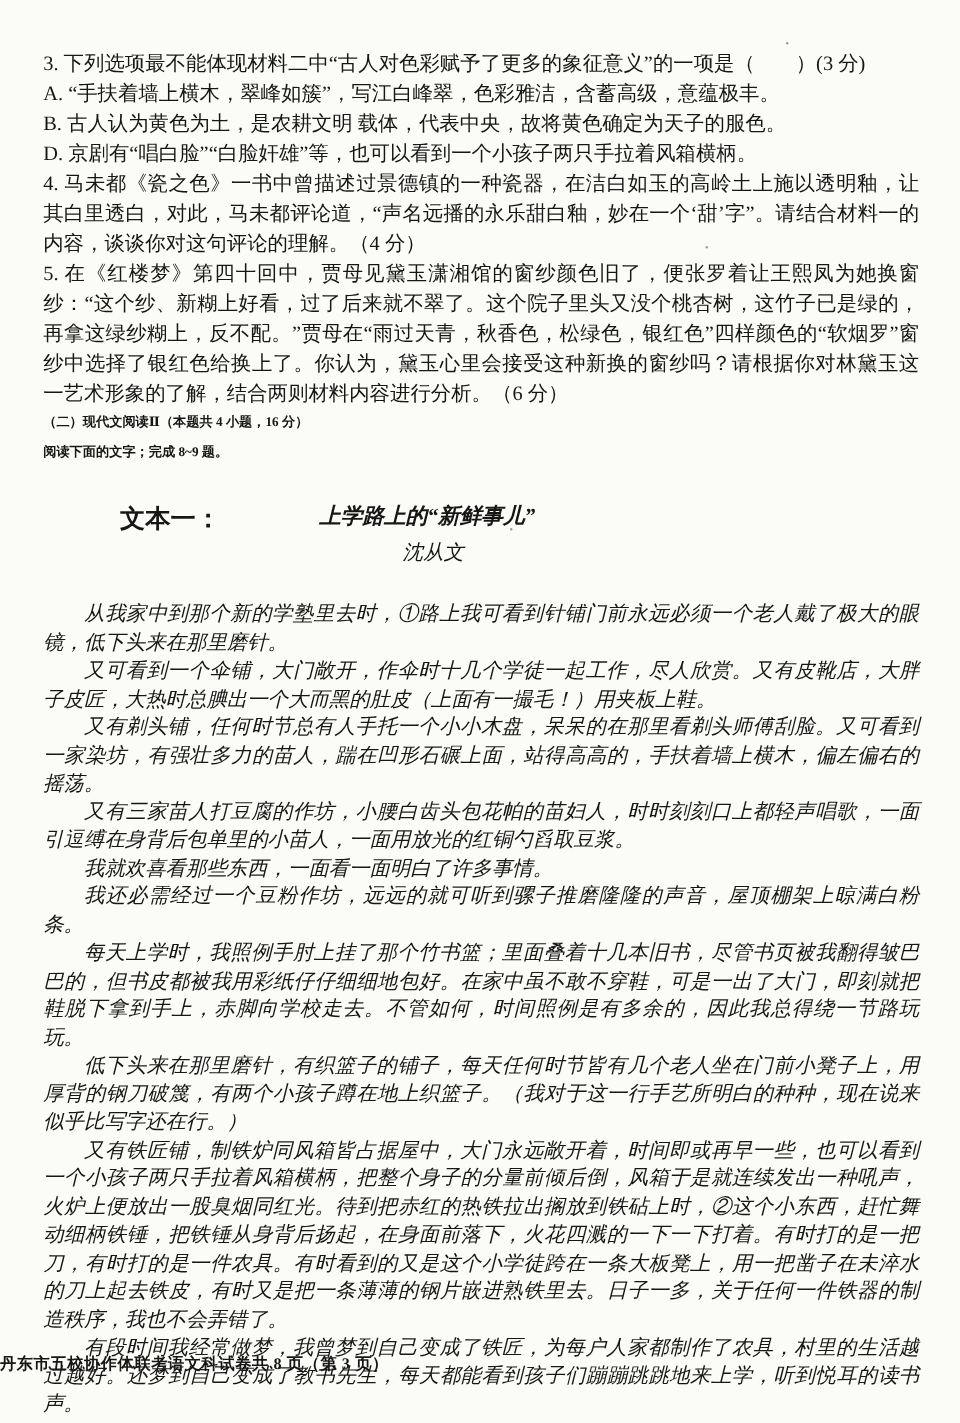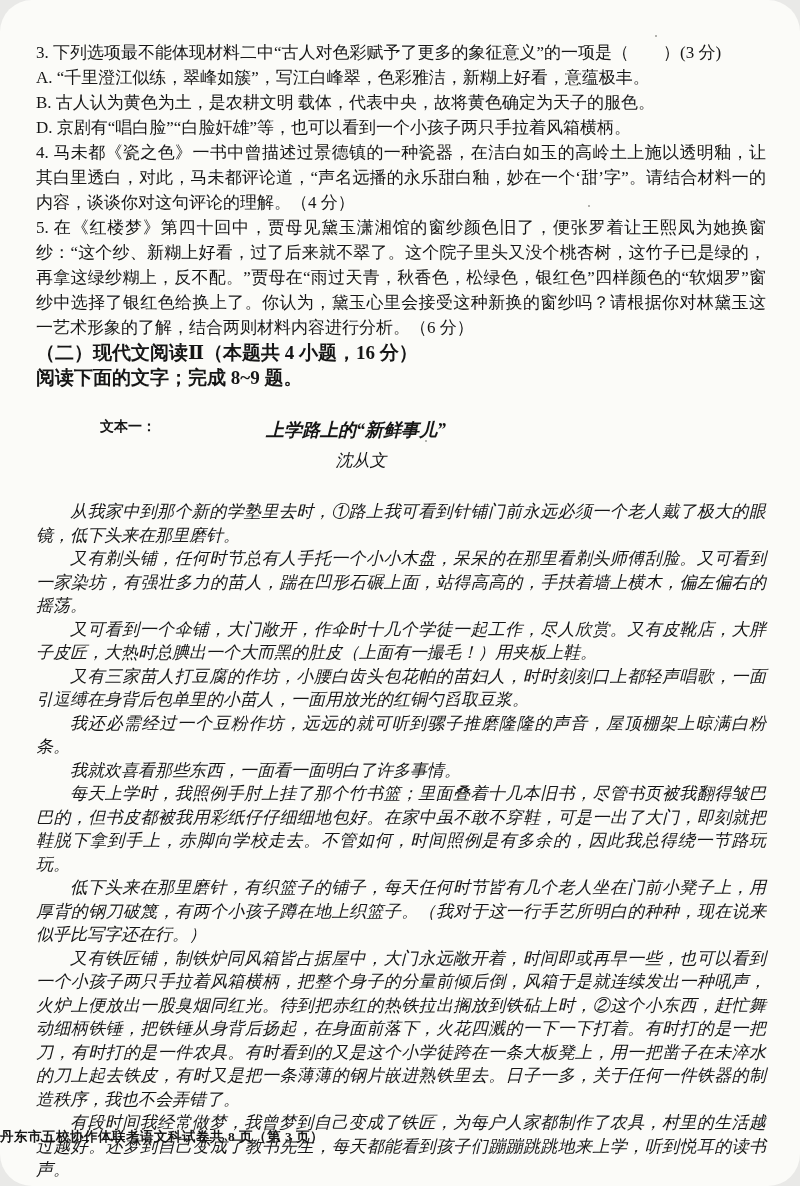--- a/index.html
+++ b/index.html
@@ -9,33 +9,32 @@
     font-family:"Liberation Serif","DejaVu Serif",serif;
   }
   .sheet{
     position:relative;
     width:800px;height:1186px;
     background:#fbfbf8;
     box-sizing:border-box;
     padding:40px 34px 0 36px;
     color:#161616;
     overflow:hidden;
-    border-radius:32px;
   }
   
   .questions{
     font-size:17px;
     line-height:25px;
     text-align:justify;
   }
   .questions p{margin:0;}
   
   .sec-heading,.sec-instruction{
     font-weight:bold;
-    font-size:19px;
+    font-size:11px;
     line-height:25px;
     margin:0;
   }
   
   .passage{
     font-size:17px;
     line-height:23.5px;
     font-style:italic;
     text-align:justify;
   }
@@ -43,21 +42,21 @@
   .title-row{
     position:relative;
     margin-top:28px;
     height:28px;
     font-style:italic;
   }
   .text-label{
     position:absolute;
     left:64px;top:0;
     font-weight:bold;
-    font-size:14px;
+    font-size:21px;
     font-style:normal;
   }
   .passage-title{
     width:100%;
     text-align:center;
     transform:translateX(-45px);
     font-weight:bold;
     font-size:18px;
   }
   .passage-author{
@@ -81,44 +80,44 @@
   
   .speck{position:absolute;background:#9a9a96;border-radius:50%;}
 </style>
 </head>
 <body>
 
 <div class="sheet">
 
   <div class="questions">
     <p>3. 下列选项最不能体现材料二中“古人对色彩赋予了更多的象征意义”的一项是（　　）(3 分)</p>
-    <p>A. “千里澄江似练，翠峰如簇”，写江白峰翠，色彩雅洁，新糊上好看，意蕴极丰。</p>
+    <p>A. “手扶着墙上横木，翠峰如簇”，写江白峰翠，色彩雅洁，含蓄高级，意蕴极丰。</p>
     <p>B. 古人认为黄色为土，是农耕文明 载体，代表中央，故将黄色确定为天子的服色。</p>
     <p>D. 京剧有“唱白脸”“白脸奸雄”等，也可以看到一个小孩子两只手拉着风箱横柄。</p>
     <p>4. 马未都《瓷之色》一书中曾描述过景德镇的一种瓷器，在洁白如玉的高岭土上施以透明釉，让其白里透白，对此，马未都评论道，“声名远播的永乐甜白釉，妙在一个‘甜’字”。请结合材料一的内容，谈谈你对这句评论的理解。（4 分）</p>
     <p>5. 在《红楼梦》第四十回中，贾母见黛玉潇湘馆的窗纱颜色旧了，便张罗着让王熙凤为她换窗纱：“这个纱、新糊上好看，过了后来就不翠了。这个院子里头又没个桃杏树，这竹子已是绿的，再拿这绿纱糊上，反不配。”贾母在“雨过天青，秋香色，松绿色，银红色”四样颜色的“软烟罗”窗纱中选择了银红色给换上了。你认为，黛玉心里会接受这种新换的窗纱吗？请根据你对林黛玉这一艺术形象的了解，结合两则材料内容进行分析。（6 分）</p>
     <p class="sec-heading">（二）现代文阅读Ⅱ（本题共 4 小题，16 分）</p>
     <p class="sec-instruction">阅读下面的文字；完成 8~9 题。</p>
   </div>
 
   <div class="title-row">
     <span class="text-label">文本一：</span>
     <div class="passage-title">上学路上的“新鲜事儿”</div>
   </div>
   <div class="passage-author">沈从文</div>
 
   <div class="body-gap"></div>
 
   <div class="passage">
     <p>从我家中到那个新的学塾里去时，①路上我可看到针铺门前永远必须一个老人戴了极大的眼镜，低下头来在那里磨针。</p>
+    <p>又可看到一个伞铺，大门敞开，作伞时十几个学徒一起工作，尽人欣赏。又有皮靴店，大胖子皮匠，大热时总腆出一个大而黑的肚皮（上面有一撮毛！）用夹板上鞋。</p>
     <p>又有剃头铺，任何时节总有人手托一个小小木盘，呆呆的在那里看剃头师傅刮脸。又可看到一家染坊，有强壮多力的苗人，踹在凹形石碾上面，站得高高的，手扶着墙上横木，偏左偏右的摇荡。</p>
-    <p>又可看到一个伞铺，大门敞开，作伞时十几个学徒一起工作，尽人欣赏。又有皮靴店，大胖子皮匠，大热时总腆出一个大而黑的肚皮（上面有一撮毛！）用夹板上鞋。</p>
     <p>又有三家苗人打豆腐的作坊，小腰白齿头包花帕的苗妇人，时时刻刻口上都轻声唱歌，一面引逗缚在身背后包单里的小苗人，一面用放光的红铜勺舀取豆浆。</p>
+    <p>我就欢喜看那些东西，一面看一面明白了许多事情。</p>
     <p>我还必需经过一个豆粉作坊，远远的就可听到骡子推磨隆隆的声音，屋顶棚架上晾满白粉条。</p>
-    <p>我就欢喜看那些东西，一面看一面明白了许多事情。</p>
     <p>每天上学时，我照例手肘上挂了那个竹书篮；里面叠着十几本旧书，尽管书页被我翻得皱巴巴的，但书皮都被我用彩纸仔仔细细地包好。在家中虽不敢不穿鞋，可是一出了大门，即刻就把鞋脱下拿到手上，赤脚向学校走去。不管如何，时间照例是有多余的，因此我总得绕一节路玩玩。</p>
     <p>低下头来在那里磨针，有织篮子的铺子，每天任何时节皆有几个老人坐在门前小凳子上，用厚背的钢刀破篾，有两个小孩子蹲在地上织篮子。（我对于这一行手艺所明白的种种，现在说来似乎比写字还在行。）</p>
     <p>又有铁匠铺，制铁炉同风箱皆占据屋中，大门永远敞开着，时间即或再早一些，也可以看到一个小孩子两只手拉着风箱横柄，把整个身子的分量前倾后倒，风箱于是就连续发出一种吼声，火炉上便放出一股臭烟同红光。待到把赤红的热铁拉出搁放到铁砧上时，②这个小东西，赶忙舞动细柄铁锤，把铁锤从身背后扬起，在身面前落下，火花四溅的一下一下打着。有时打的是一把刀，有时打的是一件农具。有时看到的又是这个小学徒跨在一条大板凳上，用一把凿子在未淬水的刀上起去铁皮，有时又是把一条薄薄的钢片嵌进熟铁里去。日子一多，关于任何一件铁器的制造秩序，我也不会弄错了。</p>
     <p>有段时间我经常做梦，我曾梦到自己变成了铁匠，为每户人家都制作了农具，村里的生活越过越好。还梦到自己变成了教书先生，每天都能看到孩子们蹦蹦跳跳地来上学，听到悦耳的读书声。</p>
   </div>
 
   <div class="page-footer">丹东市五校协作体联考语文科试卷共 8 页（第 3 页）</div>
 
   <span class="speck" style="left:470px;top:95px;width:3px;height:2px;"></span>
   <span class="speck" style="left:655px;top:35px;width:2px;height:2px;"></span>

